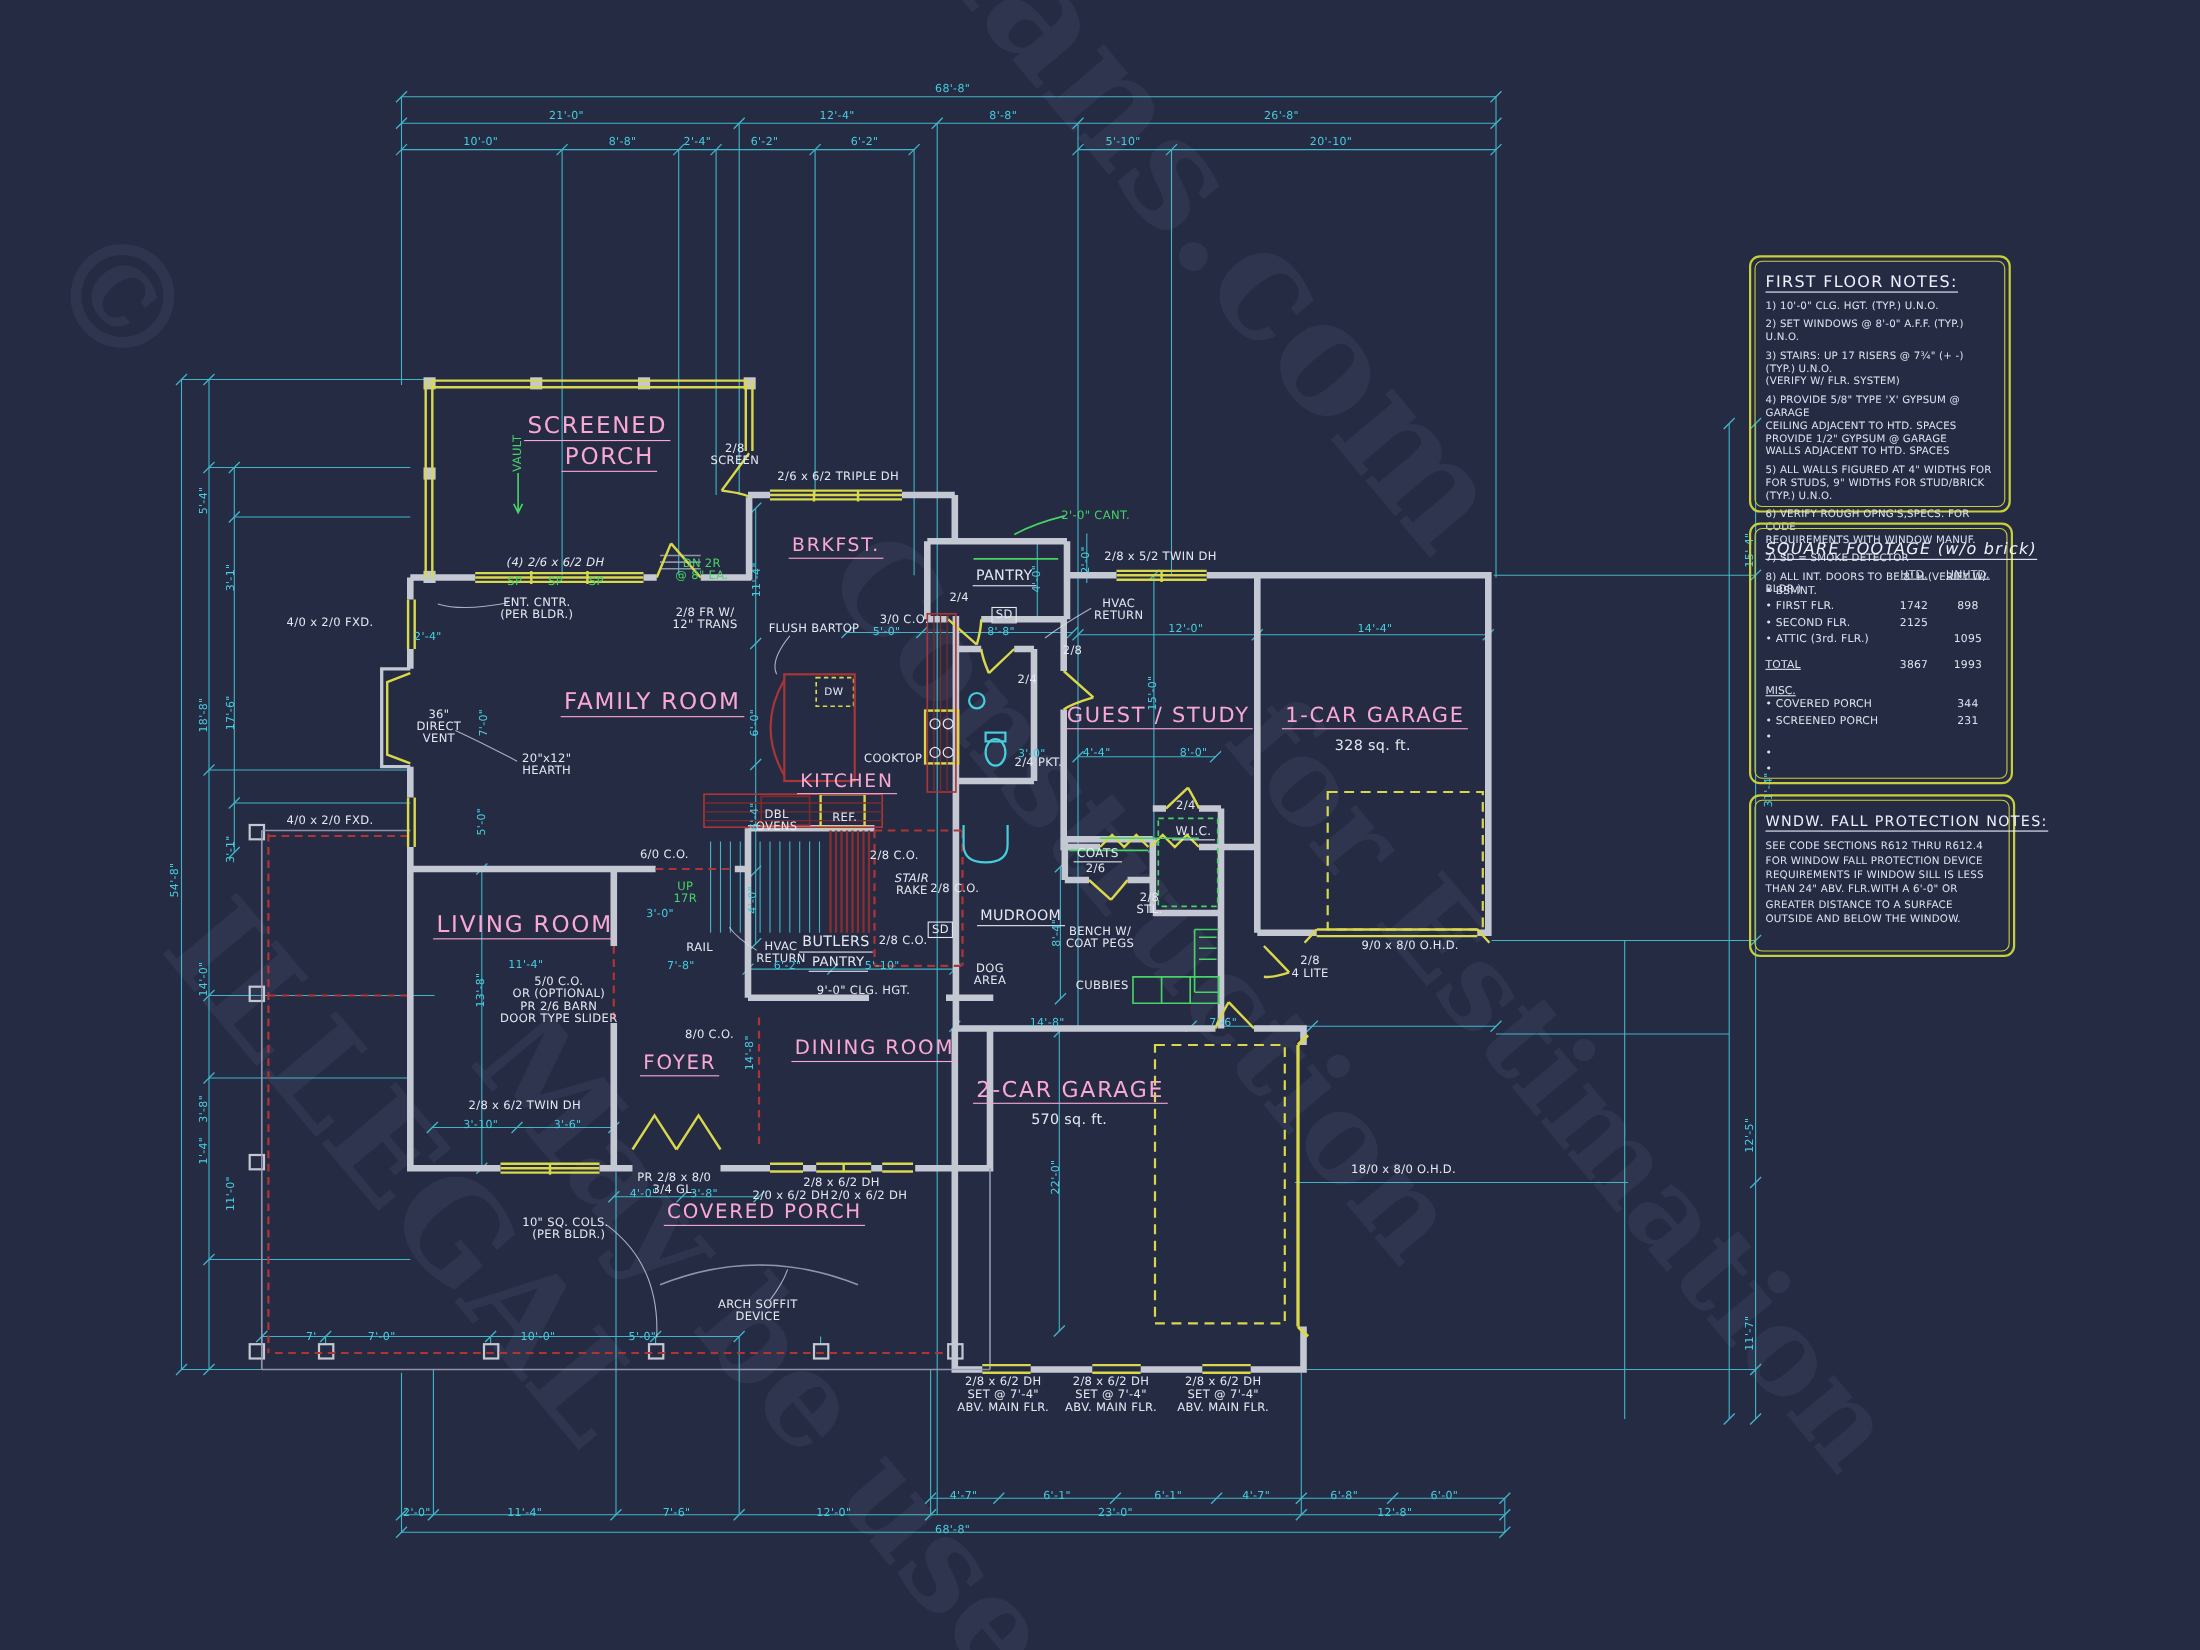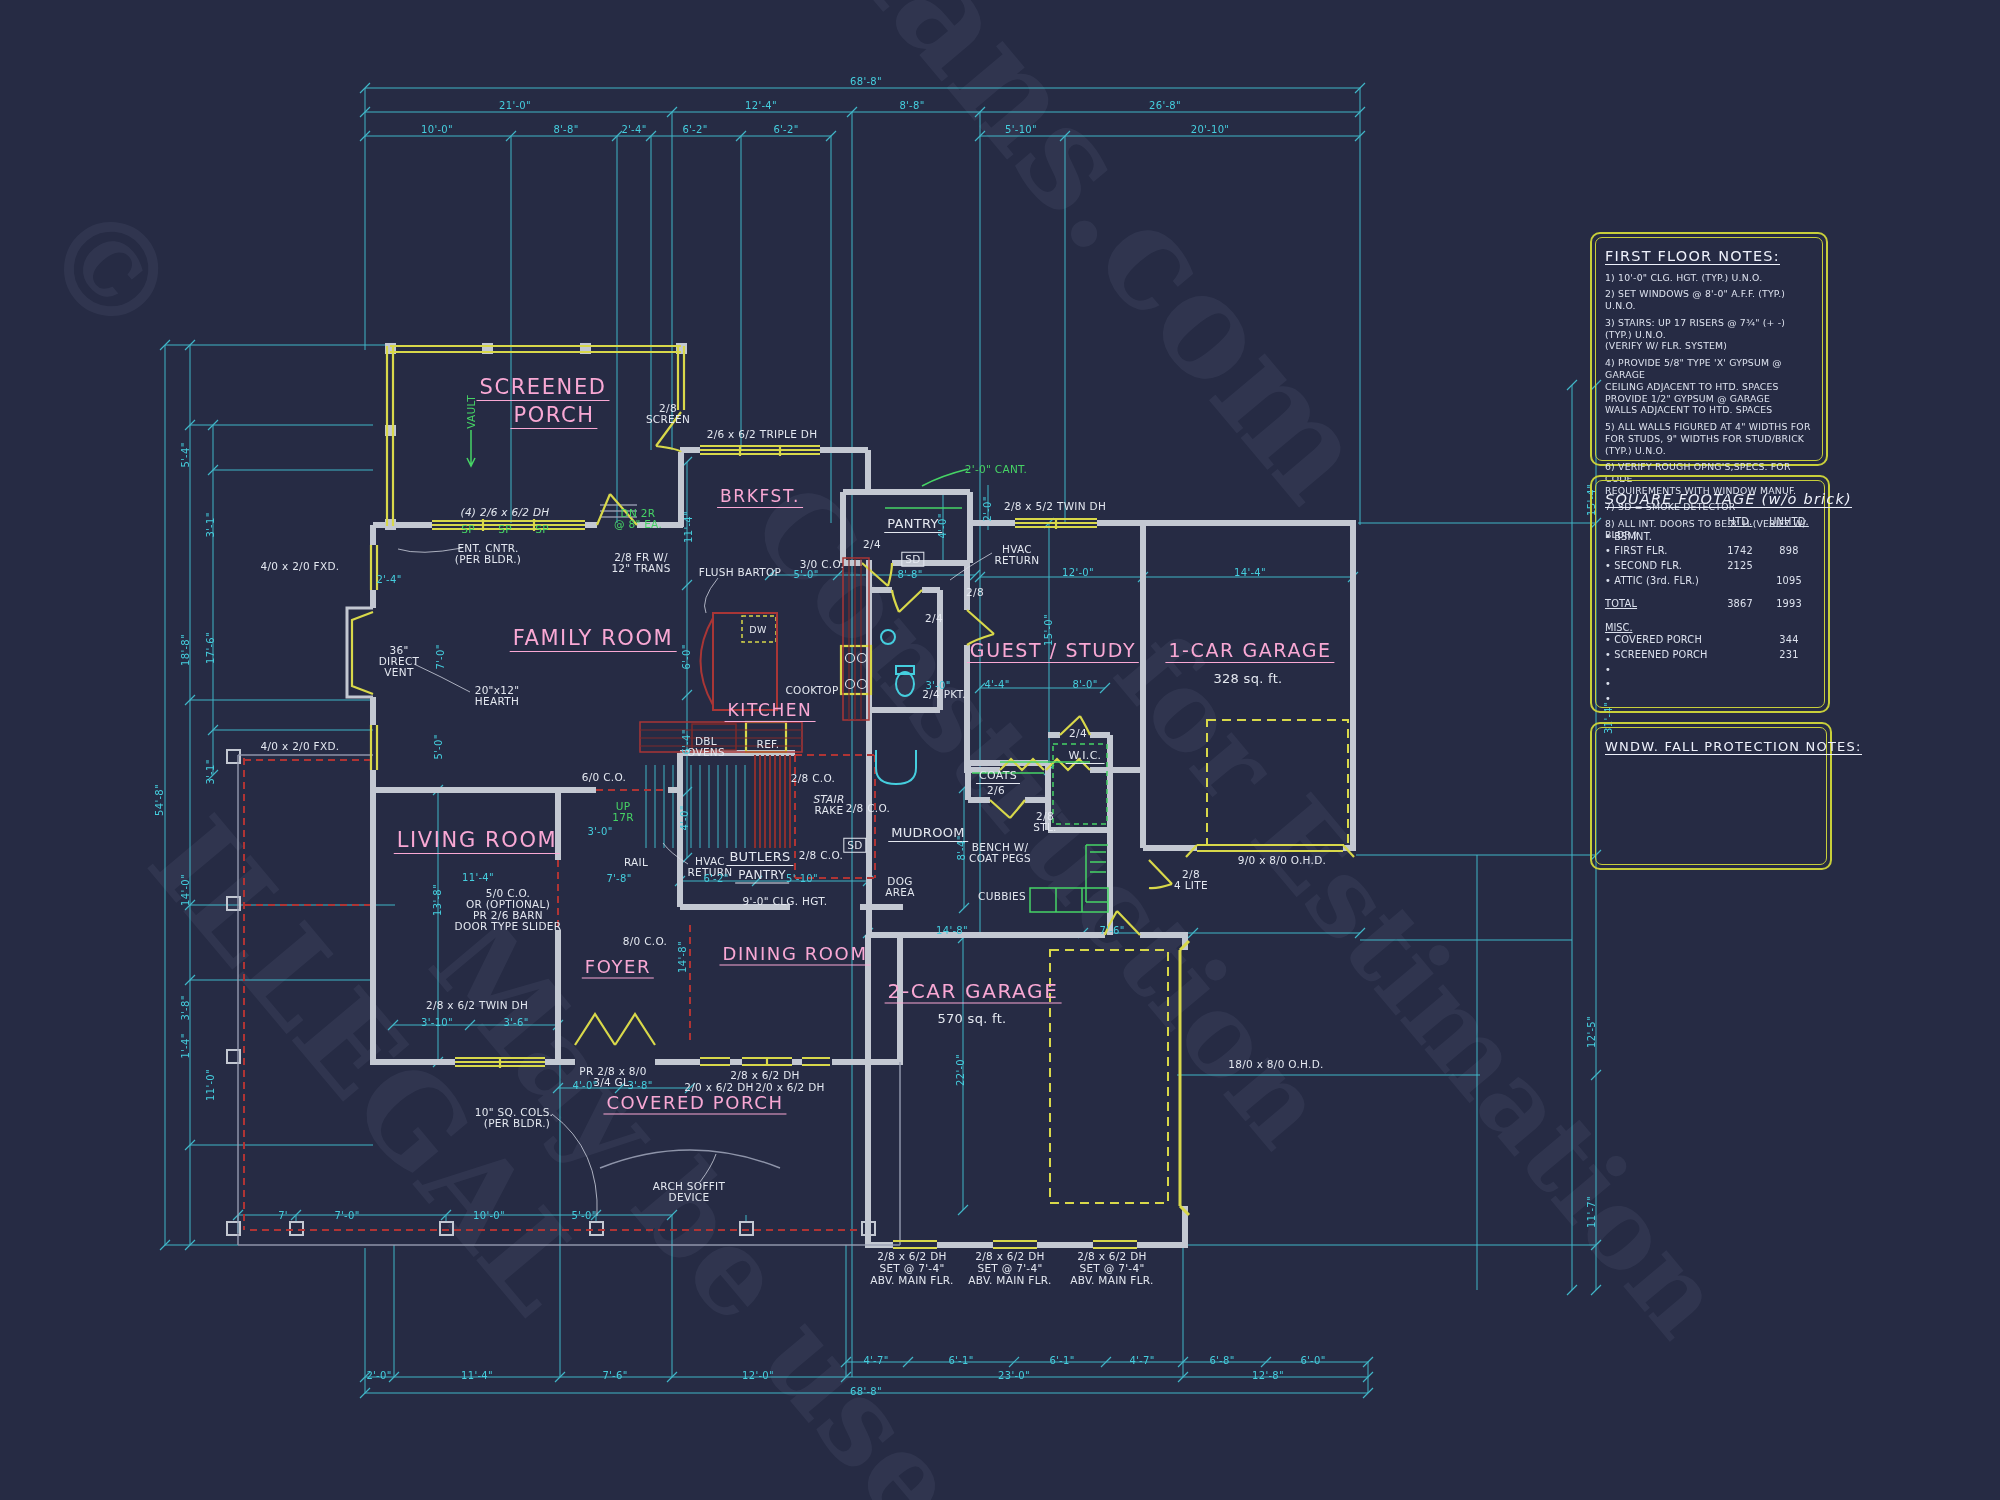--- a/index.html
+++ b/index.html
@@ -414,17 +414,18 @@
             <span class="sq-htd"></span>
             <span class="sq-unhtd"></span>
           </div>
         </div>
     </div>
   </div>
 
   <div class="note-box" style="left:1590px;top:722px;width:232px;height:138px">
     <div class="note-inner">
       <div class="note-title" style="font-size:13px">WNDW. FALL PROTECTION NOTES:</div>
+      <div class="fall-body">SEE CODE SECTIONS R612 THRU R612.4 FOR WINDOW FALL PROTECTION DEVICE REQUIREMENTS IF WINDOW SILL IS LESS THAN 24" ABV. FLR.WITH A 6'-0" OR GREATER DISTANCE TO A SURFACE OUTSIDE AND BELOW THE WINDOW.</div>
     </div>
   </div>
 
 
 </div>
 
 </body></html>

